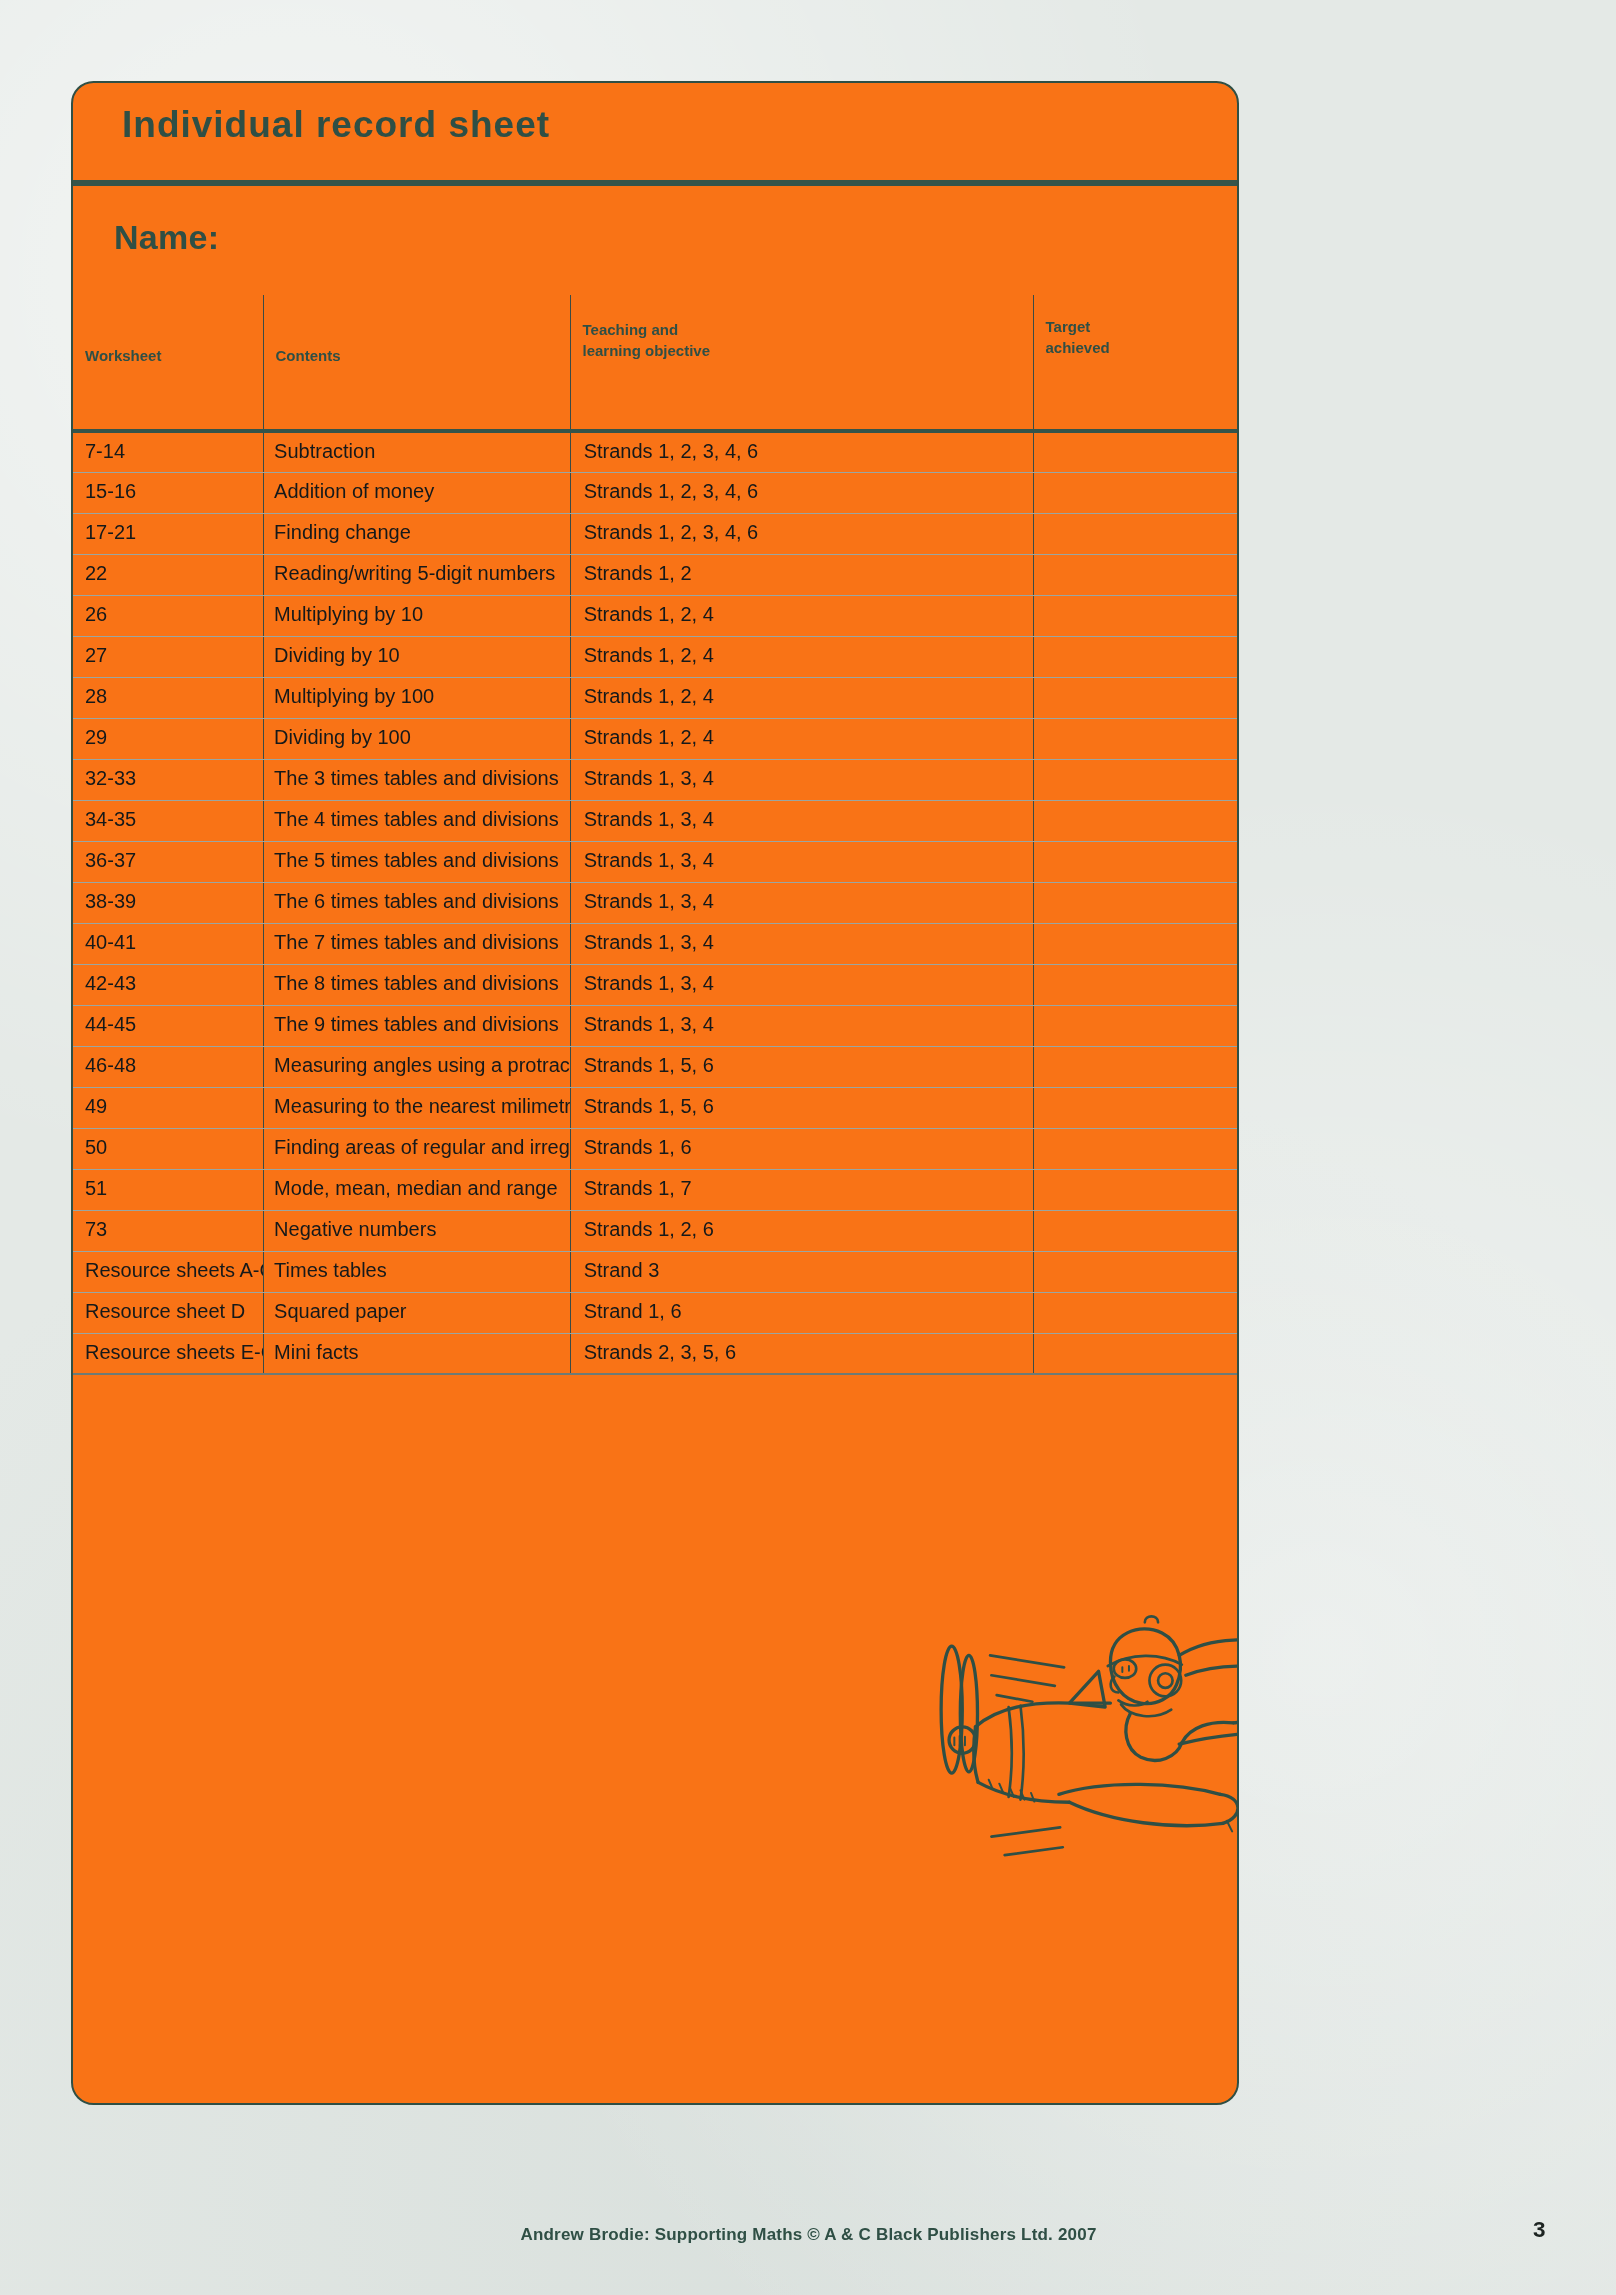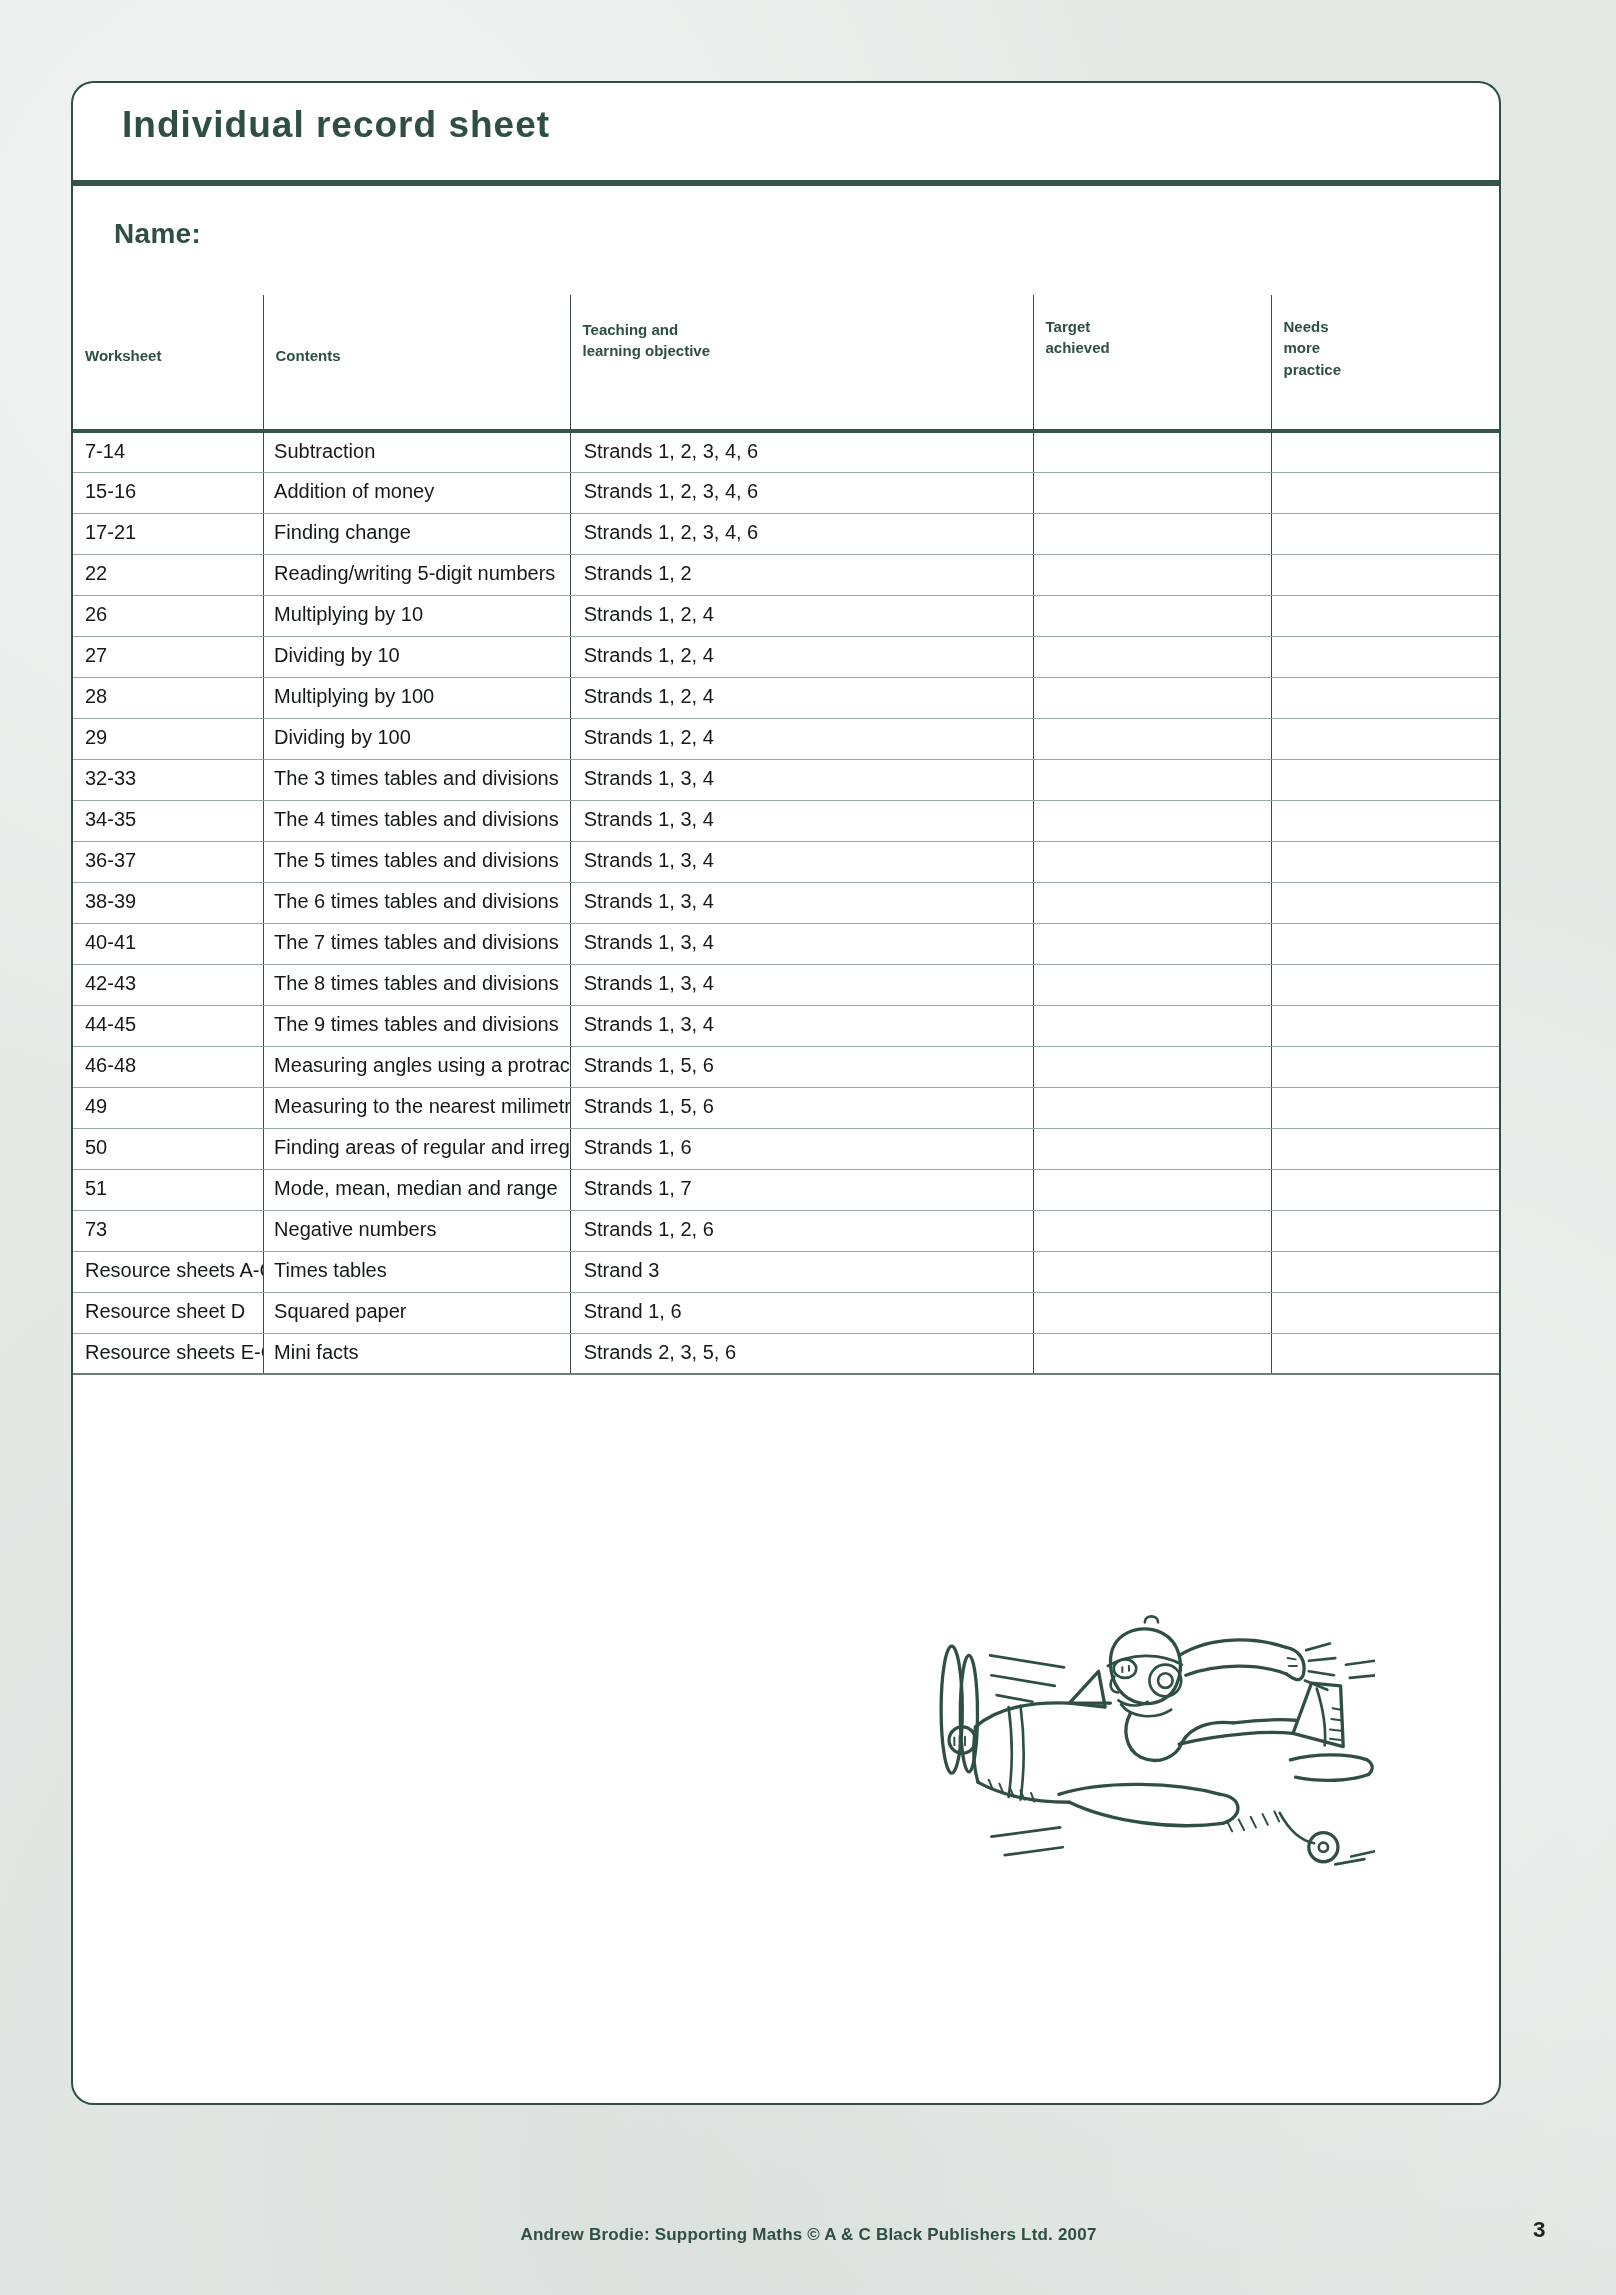--- a/index.html
+++ b/index.html
@@ -26,23 +26,23 @@
       radial-gradient(circle at 82% 72%, rgba(255,255,255,0.40) 0%, rgba(255,255,255,0) 42%),
       radial-gradient(circle at 50% 95%, rgba(205,214,210,0.45) 0%, rgba(255,255,255,0) 50%);
     pointer-events: none;
   }
 
   
   .sheet {
     position: absolute;
     left: 71px;
     top: 81px;
-    width: 1430px;
+    width: 1168px;
     height: 2024px;
-    background: #ffffff;
+    background: #f97316;
     border: 2px solid #2f4f45;
     border-radius: 22.5px;
     overflow: hidden;
   }
 
   .sheet-inner {
     position: absolute;
     inset: 0;
   }
 
@@ -65,21 +65,21 @@
     height: 6px;
     background: #35544a;
   }
   .rule-under-title { top: 97px; }
 
   
   .name-label {
     position: absolute;
     left: 41px;
     top: 135px;
-    font-size: 28px;
+    font-size: 34px;
     font-weight: 800;
     letter-spacing: 0.3px;
     color: #2f4f45;
   }
 
   
   .rec-table {
     position: absolute;
     left: 0;
     top: 212px;

